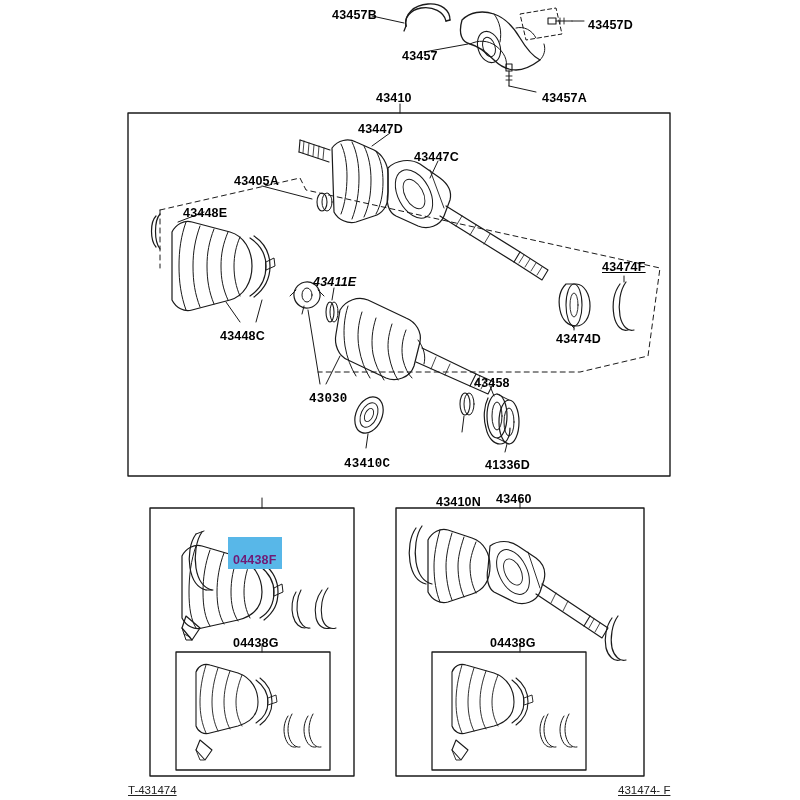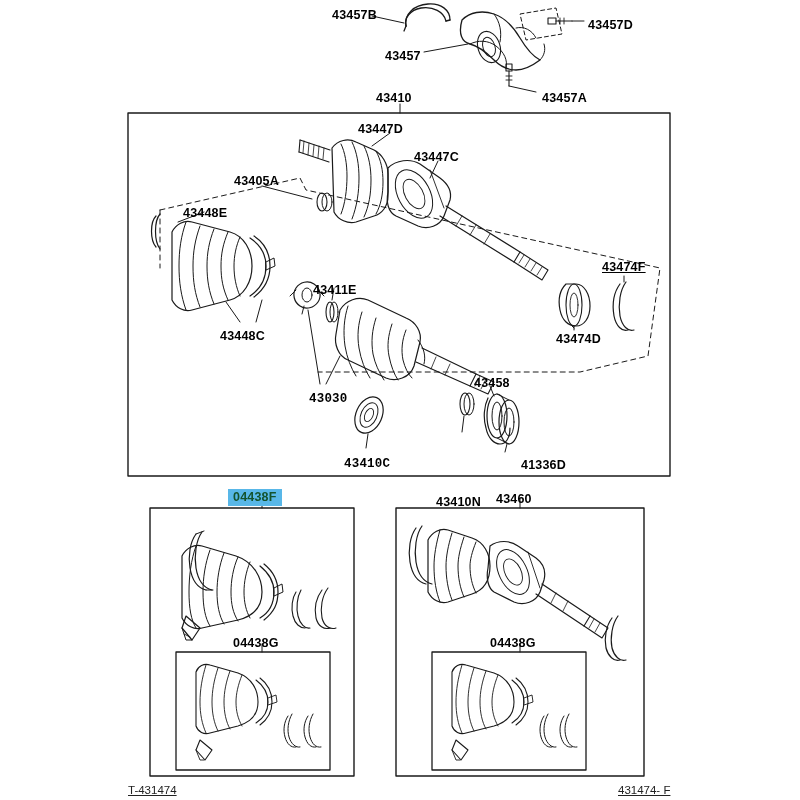--- a/index.html
+++ b/index.html
@@ -26,22 +26,23 @@
     position: absolute;
     font-family: "Liberation Sans", sans-serif;
     font-size: 12.5px;
     font-weight: bold;
     color: #000000;
     white-space: nowrap;
     letter-spacing: 0.2px;
   }
   .lbl.hl {
     background: #58b7e8;
-    color: #14532d;
-    padding: 1px 5px 2px 5px;
+    color: #701a75;
+    padding: 16px 5px 2px 5px;
+    margin-top: 48px;
   }
   .footer {
     position: absolute;
     font-family: "Liberation Sans", sans-serif;
     font-size: 11.5px;
     color: #222222;
     white-space: nowrap;
     text-decoration: underline;
   }
 </style>
@@ -363,36 +364,36 @@
         <path d="M548 714 C544 721 543 730 545 737 C547 744 552 748 556 747" stroke-width="1"></path>
         <path d="M564 716 C560 722 559 730 561 737 C563 744 567 748 572 747" stroke-width="1"></path>
         <path d="M569 714 C565 721 564 730 566 737 C568 744 572 748 577 747" stroke-width="1"></path>
       </g>
 
     </g>
   </svg>
 
   <div class="lbl" style="left:332px; top:8px;">43457B</div>
   <div class="lbl" style="left:588px; top:18px;">43457D</div>
-  <div class="lbl" style="left:385px; top:49px;text-align:right;">43457</div>
+  <div class="lbl" style="left:402px; top:49px;text-align:right;">43457</div>
   <div class="lbl" style="left:542px; top:91px;">43457A</div>
   <div class="lbl" style="left:376px; top:91px;">43410</div>
   <div class="lbl" style="left:358px; top:122px;">43447D</div>
   <div class="lbl" style="left:414px; top:150px;">43447C</div>
   <div class="lbl" style="left:234px; top:174px;">43405A</div>
   <div class="lbl" style="left:183px; top:206px;">43448E</div>
   <div class="lbl" style="left:602px; top:260px;text-decoration:underline;">43474F</div>
-  <div class="lbl" style="left:313px; top:283px;">43411E</div>
+  <div class="lbl" style="left:313px; top:275px;font-style:italic;">43411E</div>
   <div class="lbl" style="left:220px; top:329px;">43448C</div>
   <div class="lbl" style="left:556px; top:332px;">43474D</div>
   <div class="lbl" style="left:309px; top:392px;font-family:Liberation Mono, monospace;">43030</div>
   <div class="lbl" style="left:474px; top:376px;">43458</div>
   <div class="lbl" style="left:436px; top:463px;margin-top:32px;">43410N</div>
   <div class="lbl" style="left:344px; top:457px;font-family:Liberation Mono, monospace;">43410C</div>
-  <div class="lbl" style="left:485px; top:458px;margin-left:36px;">41336D</div>
+  <div class="lbl" style="left:485px; top:458px;">41336D</div>
   <div class="lbl hl" style="left:228px; top:489px;">04438F</div>
   <div class="lbl" style="left:496px; top:492px;">43460</div>
   <div class="lbl" style="left:233px; top:636px;">04438G</div>
   <div class="lbl" style="left:490px; top:636px;">04438G</div>
 
   <div class="footer" style="left:128px; top:784px;">T-431474</div>
   <div class="footer" style="left:618px; top:784px;">431474- F</div>
 
 </div>
 

